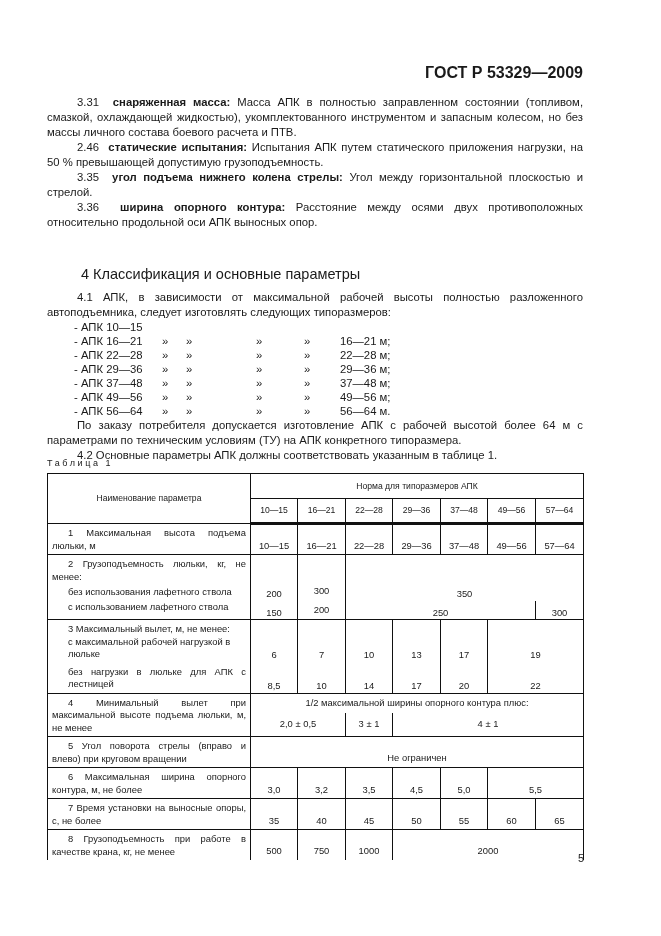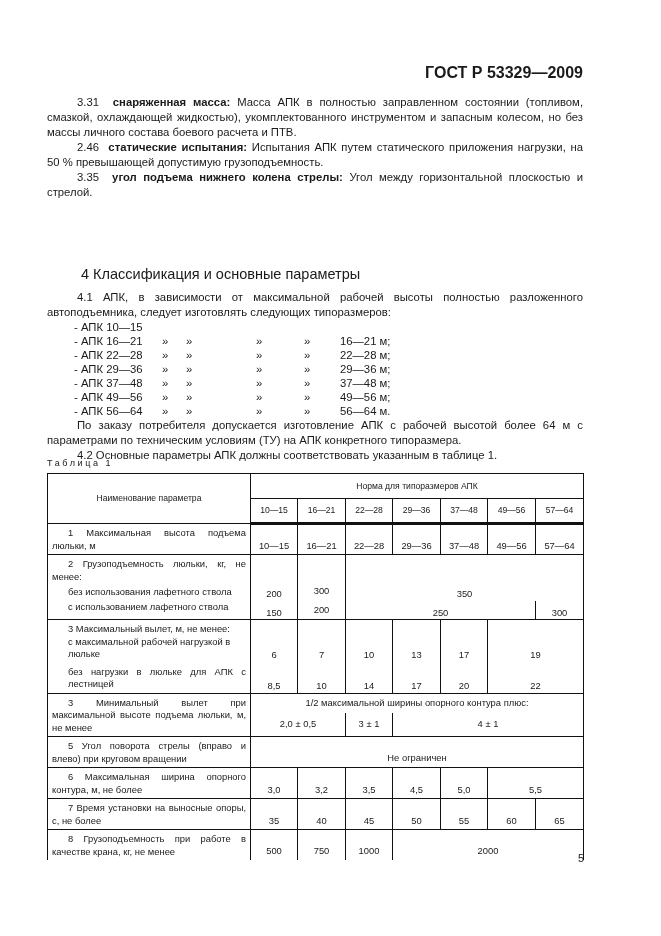--- a/index.html
+++ b/index.html
@@ -32,20 +32,21 @@
 </style>
 </head>
 <body>
 
 <div class="page-header">ГОСТ Р 53329—2009</div>
 
 <div class="body-text sec1">
   <p class="para"><span>3.31</span>&nbsp; <b>снаряженная масса:</b> <span>Масса АПК в полностью заправленном состоянии (топливом, смазкой, охлаждающей жидкостью), укомплектованного инструментом и запасным колесом, но без массы личного состава боевого расчета и ПТВ.</span></p>
   <p class="para"><span>2.46</span>&nbsp; <b>статические испытания:</b> <span>Испытания АПК путем статического приложения нагрузки, на 50 % превышающей допустимую грузоподъемность.</span></p>
   <p class="para"><span>3.35</span>&nbsp; <b>угол подъема нижнего колена стрелы:</b> <span>Угол между горизонтальной плоскостью и стрелой.</span></p>
+  <p class="para"><span>3.36</span>&nbsp; <b>ширина опорного контура:</b> <span>Расстояние между осями двух противоположных относительно продольной оси АПК выносных опор.</span></p>
 </div>
 
 <h2 class="sec-heading">4  Классификация и основные параметры</h2>
 
 <div class="body-text sec2">
   <p class="para">4.1  АПК, в зависимости от максимальной рабочей высоты полностью разложенного автоподъемника, следует изготовлять следующих типоразмеров:</p>
   <ul class="term-list">
     <li><span>- АПК 10—15</span>&nbsp;</li>
     <li>
         <span class="c1">- АПК 16—21</span>
@@ -179,21 +180,21 @@
     <td class="noborder-top">8,5</td>
     <td class="noborder-top">10</td>
     <td class="noborder-top">14</td>
     <td class="noborder-top">17</td>
     <td class="noborder-top">20</td>
     <td colspan="2" class="noborder-top">22</td>
   </tr>
 
   <tr style="height:19px">
     <td class="name" rowspan="2">
-          <span class="ind">3 Минимальный вылет при максимальной высоте подъема люльки, м, не менее</span>
+          <span class="ind">4 Минимальный вылет при максимальной высоте подъема люльки, м, не менее</span>
         </td>
     <td colspan="7" class="noborder-bottom" style="vertical-align:middle">1/2 максимальной ширины опорного контура плюс:</td>
   </tr>
   <tr style="height:22px">
     <td colspan="2" class="noborder-top" style="vertical-align:middle">2,0 ± 0,5</td>
     <td class="noborder-top" style="vertical-align:middle">3 ± 1</td>
     <td colspan="4" class="noborder-top" style="vertical-align:middle">4 ± 1</td>
   </tr>
 
   <tr style="height:30px">

